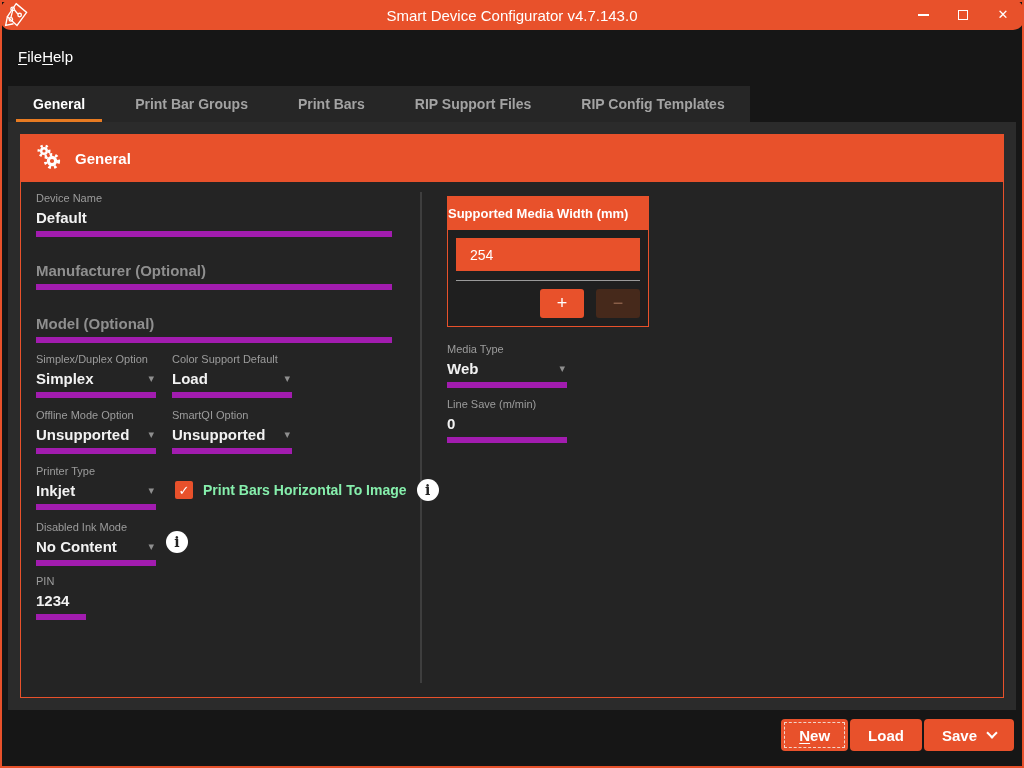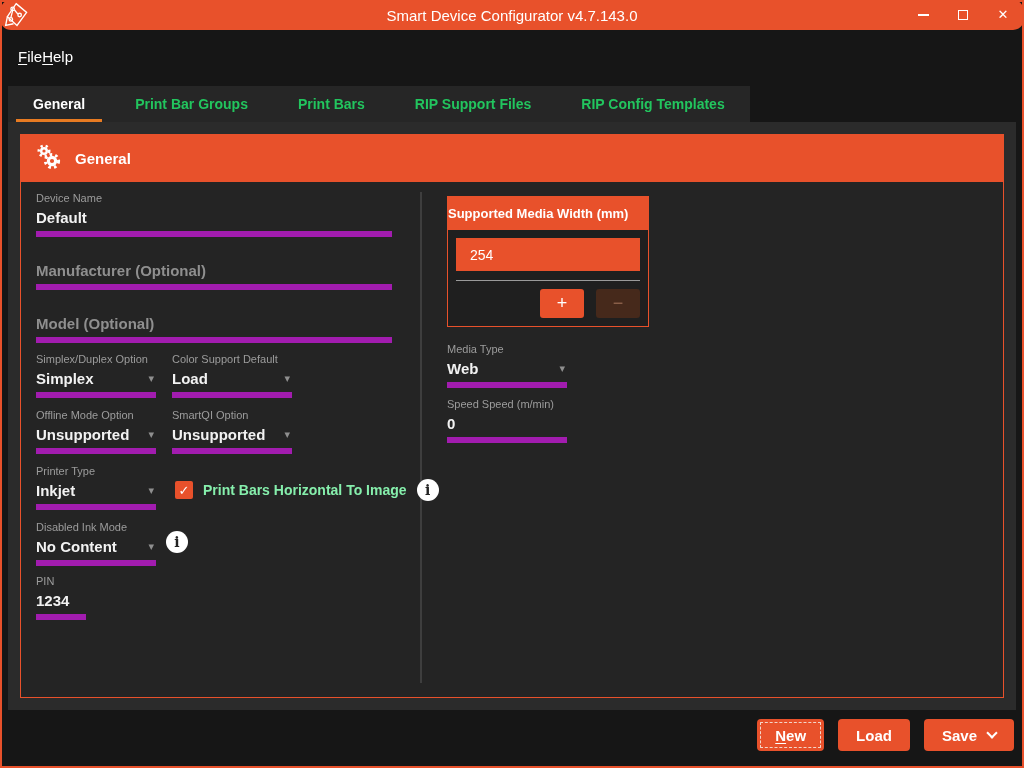--- a/index.html
+++ b/index.html
@@ -16,21 +16,21 @@
   .ctl-max-glyph{width:10px;height:10px;border:1.5px solid #fff;}
   .ctl-close{font-size:13px;line-height:14px;}
 
   
   .menubar{position:absolute;top:30px;left:16px;height:48px;display:flex;align-items:center;}
   .menuitem{color:#fff;font-size:15px;cursor:pointer;}
   .mn{text-decoration:underline;text-underline-offset:2px;}
 
   
   .tabstrip{position:absolute;top:84px;left:6px;height:36px;display:flex;}
-  .tab{position:relative;background:#262626;color:#22c55e;font-size:14px;font-weight:bold;display:flex;align-items:center;padding:0 25px;cursor:pointer;}
+  .tab{position:relative;background:#262626;color:#a3a3a3;font-size:14px;font-weight:bold;display:flex;align-items:center;padding:0 25px;cursor:pointer;}
   .tab.active{color:#fff;}
   .tab.active::after{content:"";position:absolute;left:8px;right:8px;bottom:0;height:3px;background:#E87B22;}
 
   
   .content{position:absolute;top:120px;left:6px;width:1008px;height:588px;background:#2B2B2B;padding:12px;}
   .panel{width:100%;height:100%;border:1px solid #E8512B;display:flex;flex-direction:column;}
   .panel-header{height:47px;background:#E8512B;display:flex;align-items:center;padding-left:14px;gap:12px;flex:none;}
   .panel-title{color:#fff;font-size:15px;font-weight:bold;}
   .panel-body{flex:1;background:#242424;position:relative;}
   .vdivider{position:absolute;left:399px;top:10px;bottom:14px;width:2px;background:#3E3E3E;}
@@ -52,21 +52,21 @@
   .mwpanel{position:absolute;left:426px;top:14px;width:202px;height:131px;border:1px solid #E8512B;background:#1F1F1F;display:flex;flex-direction:column;}
   .mwheader{height:33px;background:#E8512B;color:#fff;font-size:13px;font-weight:bold;display:flex;align-items:center;flex:none;}
   .mwitem{margin:8px 8px 0 8px;height:33px;background:#E8512B;color:#fff;font-size:14px;display:flex;align-items:center;padding-left:14px;cursor:pointer;}
   .mwdivider{margin:9px 8px 0 8px;border-top:1px solid #9A9A9A;}
   .mwbuttons{display:flex;justify-content:flex-end;gap:12px;padding:8px 8px 0 8px;}
   .mwbtn{width:44px;height:29px;border-radius:3px;display:flex;align-items:center;justify-content:center;font-size:18px;cursor:pointer;}
   .mwbtn.add{background:#E8512B;color:#fff;}
   .mwbtn.remove{background:#46291B;color:#93674F;}
 
   
-  .footer{position:absolute;right:8px;top:717px;display:flex;gap:14px;}
+  .footer{position:absolute;right:8px;top:717px;display:flex;gap:2px;}
   .btn{height:32px;background:#E8512B;border-radius:4px;color:#fff;font-weight:bold;font-size:15px;display:flex;align-items:center;justify-content:center;padding:0 18px;cursor:pointer;}
   .btn.newbtn{outline:1px dashed #F3D5C9;outline-offset:-4px;}
   .chev{width:8px;height:8px;border-right:2px solid #fff;border-bottom:2px solid #fff;transform:rotate(45deg);margin-left:11px;margin-top:-5px;flex:none;}
 </style>
 </head>
 <body>
 
 <div class="window">
 
   <div class="titlebar">
@@ -213,21 +213,21 @@
 
         <div class="field" style="left:426px;top:161px;width:120px">
           <div class="flabel">Media Type</div>
           <div class="fvalue">
               <span>Web</span>
               <span class="arrow">▾</span>
             </div>
         </div>
 
         <div class="field" style="left:426px;top:216px;width:120px">
-          <div class="flabel">Speed Speed (m/min)</div>
+          <div class="flabel">Line Save (m/min)</div>
           <div class="fvalue">0</div>
         </div>
 
       </div>
     </div>
   </div>
 
   <div class="footer">
     <div class="btn newbtn">
         <span><span class="mn">N</span><span>ew</span></span>

